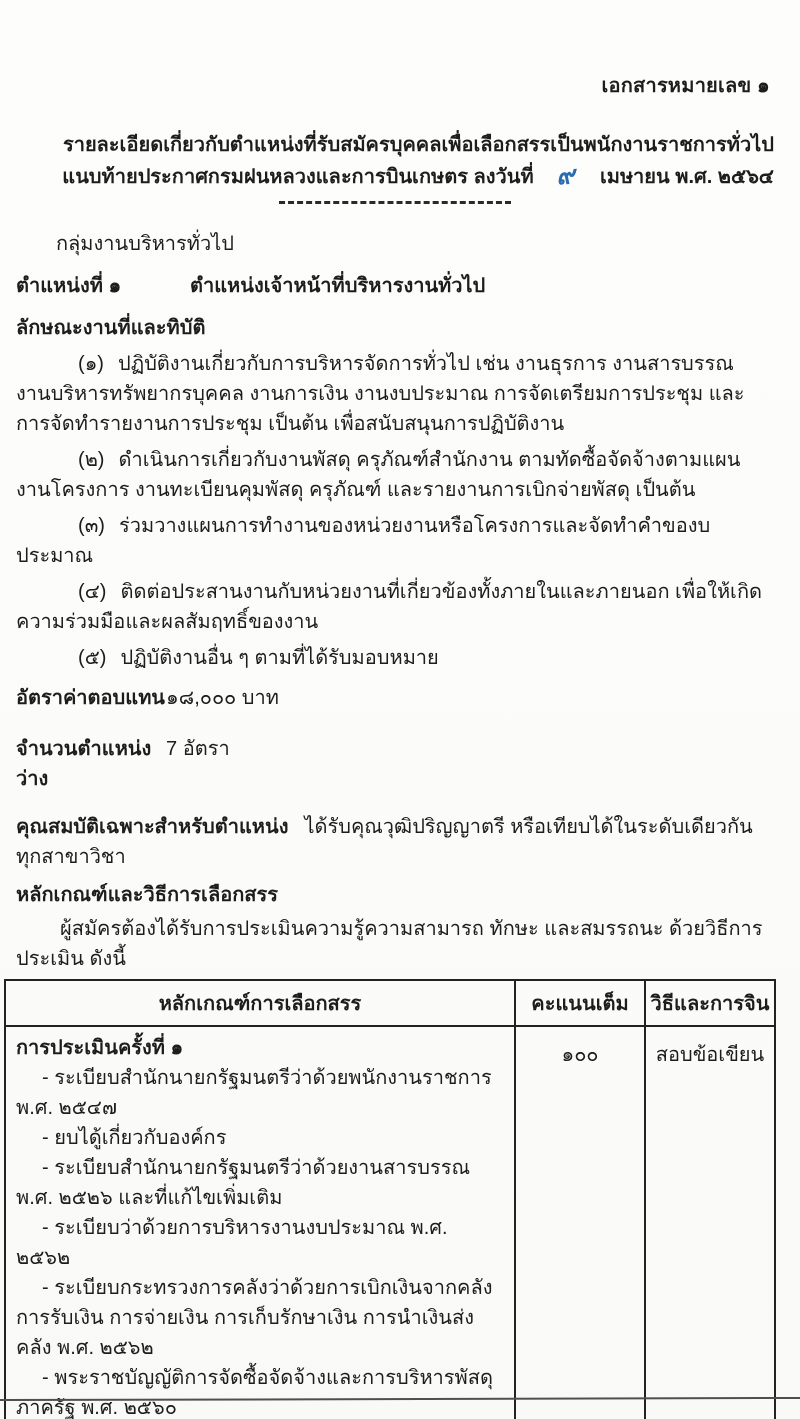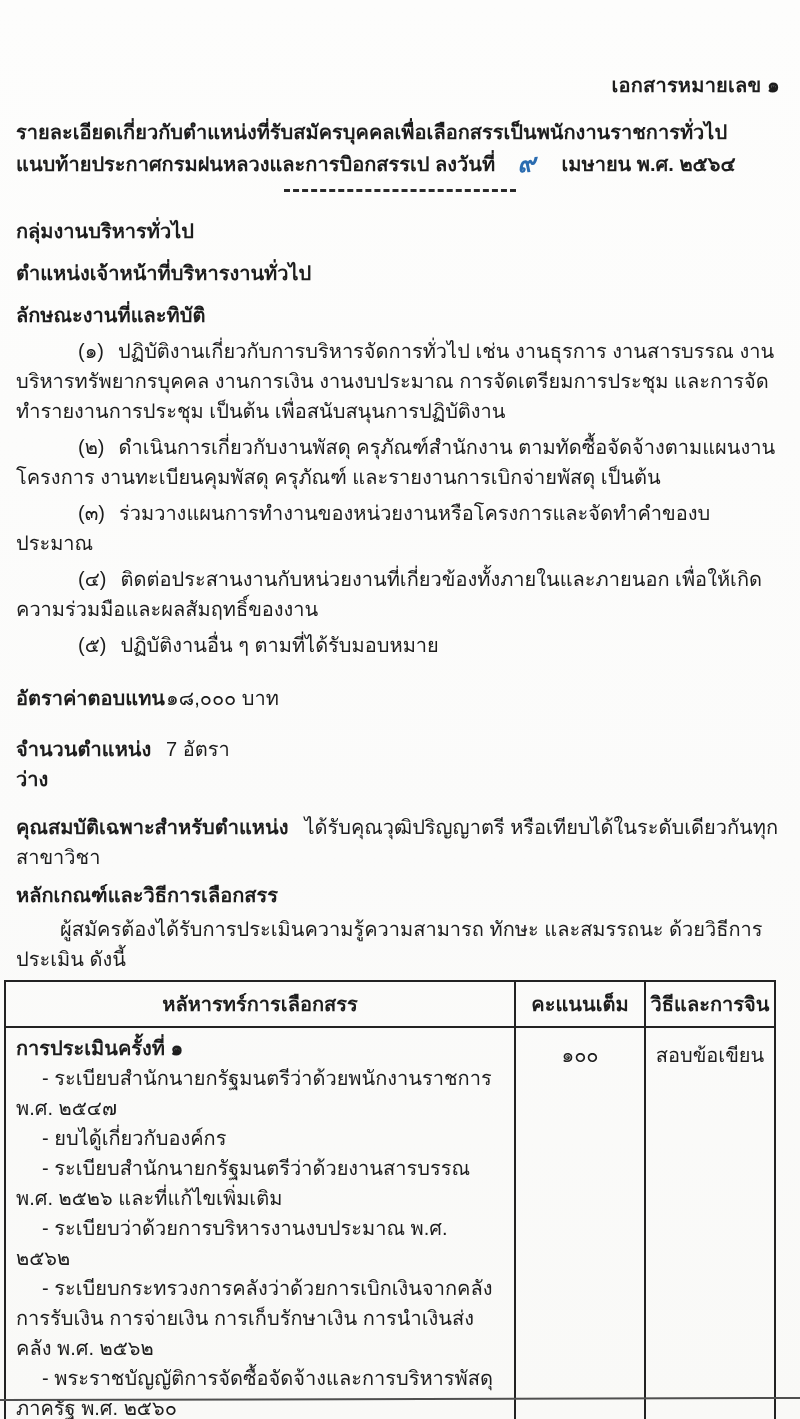--- a/index.html
+++ b/index.html
@@ -9,33 +9,33 @@
   .page {
     position: relative;
     width: 800px;
     height: 1419px;
     margin: 0 auto;
     background: linear-gradient(180deg, #fdfdfc 0%, #fbfbfa 60%, #f9f9f7 100%);
     color: #1d1d1d;
     font-size: 20px;
     line-height: 30px;
     overflow: hidden;
-    padding: 70px 16px 0 16px;
+    padding: 70px 26px 0 16px;
   }
 
   .doc-number {
     text-align: right;
     font-weight: bold;
     letter-spacing: 0.2px;
     padding-right: 4px;
   }
 
   .title-block {
-    margin-top: 16px;
-    text-align: left;
+    margin-top: 28px;
+    text-align: right;
     font-weight: bold;
     font-size: 20px;
   }
   .title-line { line-height: 32px; }
 
   .handwriting {
     display: inline-block;
     color: #2b6cb0;
     font-size: 25px;
     font-style: italic;
@@ -44,21 +44,21 @@
     margin: 0 26px 0 22px;
     line-height: 0;
   }
 
   .dashed-divider {
     width: 232px;
     margin: 9px auto 0 auto;
     border-top: 3px dashed #2a2a2a;
   }
 
-  .section-heading { font-weight: bold; margin-top: 24px; }
+  .section-heading { font-weight: normal; margin-top: 24px; margin-left: 40px; }
 
   .position-row { display: flex; margin-top: 12px; font-weight: bold; }
   .position-row .pos-label { width: 174px; flex: 0 0 auto; }
 
   .duties-heading { font-weight: bold; margin-top: 12px; }
 
   .duty { text-indent: 62px; margin-top: 6px; }
   .duty .duty-num { margin-right: 14px; }
 
   .kv-row { display: flex; margin-top: 21px; }
@@ -115,39 +115,40 @@
 </style>
 </head>
 <body>
 
 <div class="page">
 
   <div class="doc-number">เอกสารหมายเลข ๑</div>
 
   <div class="title-block">
     <div class="title-line">รายละเอียดเกี่ยวกับตำแหน่งที่รับสมัครบุคคลเพื่อเลือกสรรเป็นพนักงานราชการทั่วไป</div>
-    <div class="title-line"><span>แนบท้ายประกาศกรมฝนหลวงและการบิอกสรรเป  ลงวันที่</span><span class="handwriting">๙</span><span>เมษายน พ.ศ. ๒๕๖๔</span></div>
+    <div class="title-line"><span>แนบท้ายประกาศกรมฝนหลวงและการบินเกษตร  ลงวันที่</span><span class="handwriting">๙</span><span>เมษายน พ.ศ. ๒๕๖๔</span></div>
     <div class="dashed-divider"></div>
   </div>
 
   <div class="section-heading">กลุ่มงานบริหารทั่วไป</div>
 
   <div class="position-row">
+    <span class="pos-label">ตำแหน่งที่ ๑</span>
     <span>ตำแหน่งเจ้าหน้าที่บริหารงานทั่วไป</span>
   </div>
 
   <div class="duties-heading">ลักษณะงานที่และทิบัติ</div>
 
   <p class="duty"><span class="duty-num">(๑)</span><span>ปฏิบัติงานเกี่ยวกับการบริหารจัดการทั่วไป เช่น งานธุรการ งานสารบรรณ งานบริหารทรัพยากรบุคคล งานการเงิน งานงบประมาณ การจัดเตรียมการประชุม และการจัดทำรายงานการประชุม เป็นต้น เพื่อสนับสนุนการปฏิบัติงาน</span></p>
   <p class="duty"><span class="duty-num">(๒)</span><span>ดำเนินการเกี่ยวกับงานพัสดุ ครุภัณฑ์สำนักงาน ตามทัดซื้อจัดจ้างตามแผนงานโครงการ งานทะเบียนคุมพัสดุ ครุภัณฑ์ และรายงานการเบิกจ่ายพัสดุ เป็นต้น</span></p>
   <p class="duty"><span class="duty-num">(๓)</span><span>ร่วมวางแผนการทำงานของหน่วยงานหรือโครงการและจัดทำคำของบประมาณ</span></p>
   <p class="duty"><span class="duty-num">(๔)</span><span>ติดต่อประสานงานกับหน่วยงานที่เกี่ยวข้องทั้งภายในและภายนอก เพื่อให้เกิดความร่วมมือและผลสัมฤทธิ์ของงาน</span></p>
   <p class="duty"><span class="duty-num">(๕)</span><span>ปฏิบัติงานอื่น ๆ ตามที่ได้รับมอบหมาย</span></p>
 
-  <div class="kv-row" style="margin-top:23px;">
+  <div class="kv-row" style="margin-top:10px;">
     <span class="kv-label">อัตราค่าตอบแทน</span>
     <span>๑๘,๐๐๐ บาท</span>
   </div>
 
   <div class="kv-row">
     <span class="kv-label">จำนวนตำแหน่งว่าง</span>
     <span>7  อัตรา</span>
   </div>
 
   <div class="qual-row">
@@ -158,21 +159,21 @@
   <div class="selection-intro">ผู้สมัครต้องได้รับการประเมินความรู้ความสามารถ ทักษะ และสมรรถนะ ด้วยวิธีการประเมิน ดังนี้</div>
 
   <table class="criteria">
     <colgroup>
         <col class="c1">
         <col class="c2">
         <col class="c3">
       </colgroup>
     <thead>
       <tr>
-        <th>หลัหารทร์การเลือกสรร</th>
+        <th>หลักเกณฑ์การเลือกสรร</th>
         <th>คะแนนเต็ม</th>
         <th>วิธีและการจิน</th>
       </tr>
     </thead>
     <tbody>
       <tr>
         <td class="criteria-cell">
           <div class="round-heading">การประเมินครั้งที่ ๑</div>
           <div class="criteria-item">- ระเบียบสำนักนายกรัฐมนตรีว่าด้วยพนักงานราชการ พ.ศ. ๒๕๔๗</div>
           <div class="criteria-item">- ยบไดู้เกี่ยวกับองค์กร</div>

